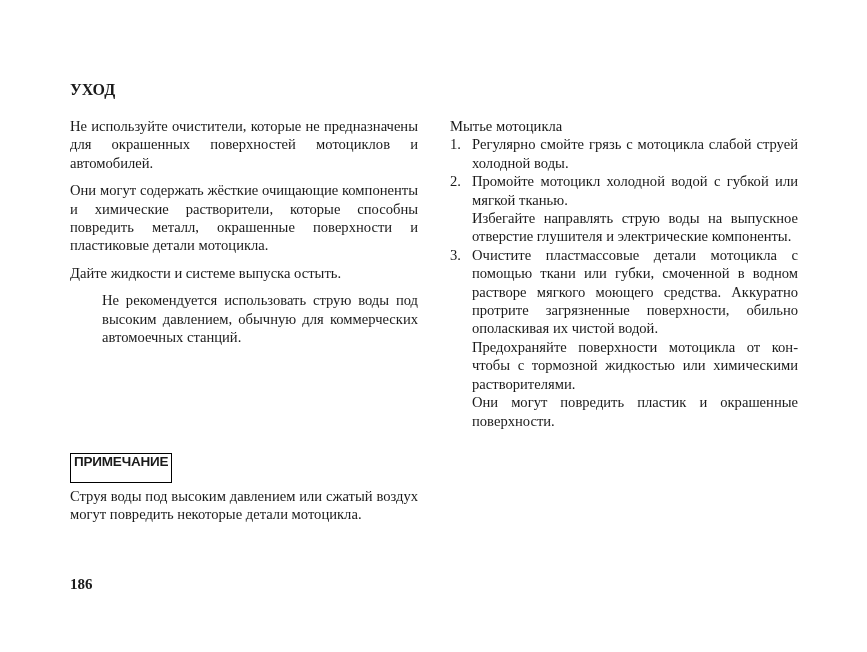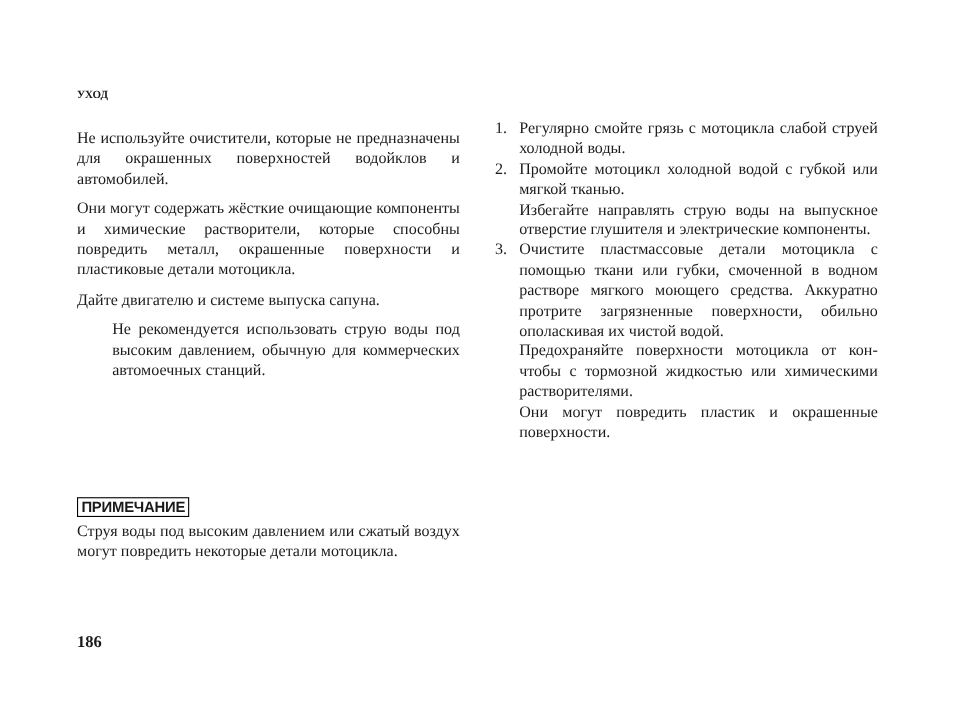--- a/index.html
+++ b/index.html
@@ -1,49 +1,50 @@
 <!DOCTYPE html>
 <html><head>
 <meta charset="utf-8">
 <style>
   html, body { margin:0; padding:0; background:#ffffff; }
   body { width:867px; height:652px; position:relative; overflow:hidden;
          font-family:"Liberation Serif", "DejaVu Serif", serif; color:#1a1a1a; }
   p { margin:0; font-size:14.6px; line-height:18.4px; text-align:justify; hyphens:manual; }
-  .title { position:absolute; left:70px; top:81px; font-weight:bold; font-size:10px; margin:0; }
-  .note-label { display:inline-block; border:1.5px solid #000; padding:0px 3px 0px 3px;
+  .title { position:absolute; left:70px; top:81px; font-weight:bold; font-size:16px; margin:0; }
+  .note-label { display:inline-block; border:1.5px solid #000; padding:0px 3px 12px 3px;
                 font-family:"Liberation Sans", "DejaVu Sans", sans-serif; font-weight:bold;
                 font-size:13.5px; line-height:16px; letter-spacing:-0.2px; }
   .page-num { position:absolute; left:70px; top:576px; font-weight:bold; font-size:15px; margin:0; }
   .block { position:absolute; }
   ol.steps { list-style:none; margin:0; padding:0; }
   ol.steps li { position:relative; padding-left:22px; font-size:14.6px; line-height:18.4px; text-align:justify; }
   ol.steps li .num { position:absolute; left:0; top:0; }
   ol.steps li p { text-align:justify; }
 </style>
 </head>
 <body>
 
 <h1 class="title">УХОД</h1>
 
 <div class="block" style="left:70px; top:108px; width:348px;">
-  <p style="margin-top:9px;">Не используйте очистители, которые не предна­значены для окрашенных поверхностей водой­клов и автомобилей.</p>
+  <p style="margin-top:9px;">Не используйте очистители, которые не предна­значены для окрашенных поверхностей мотоци­клов и автомобилей.</p>
   <p style="margin-top:9px;">Они могут содержать жёсткие очищающие компо­ненты и химические растворители, которые спо­собны повредить металл, окрашенные поверхности и пластиковые детали мотоцикла.</p>
-  <p style="margin-top:9px;">Дайте двигателю и системе выпуска сапуна.</p>
+  <p style="margin-top:9px;">Дайте жидкости и системе выпуска остыть.</p>
   <p style="margin-top:9px;margin-left:32px;">Не рекомендуется использовать струю воды под высоким давлением, обычную для коммерческих автомоечных станций.</p>
 </div>
 
 <div class="block" style="left:70px; top:452px; width:348px;">
   <span class="note-label">ПРИМЕЧАНИЕ</span>
   <p style="margin-top:4px;">Струя воды под высоким давлением или сжатый воздух могут повредить некоторые детали мото­цикла.</p>
 </div>
 
 <div class="page-num">186</div>
 
 <div class="block" style="left:450px; top:108px; width:348px;">
+  <p style="margin-top:9px; text-align:left;">Мытье мотоцикла</p>
   <ol class="steps">
     <li>
       <span class="num">1.</span>
       <p>Регулярно смойте грязь с мотоцикла слабой струей холодной воды.</p>
     </li>
     <li>
       <span class="num">2.</span>
       <p>Промойте мотоцикл холодной водой с губкой или мягкой тканью.</p>
       <p>Избегайте направлять струю воды на выпускное отверстие глушителя и электрические компо­ненты.</p>
     </li>

